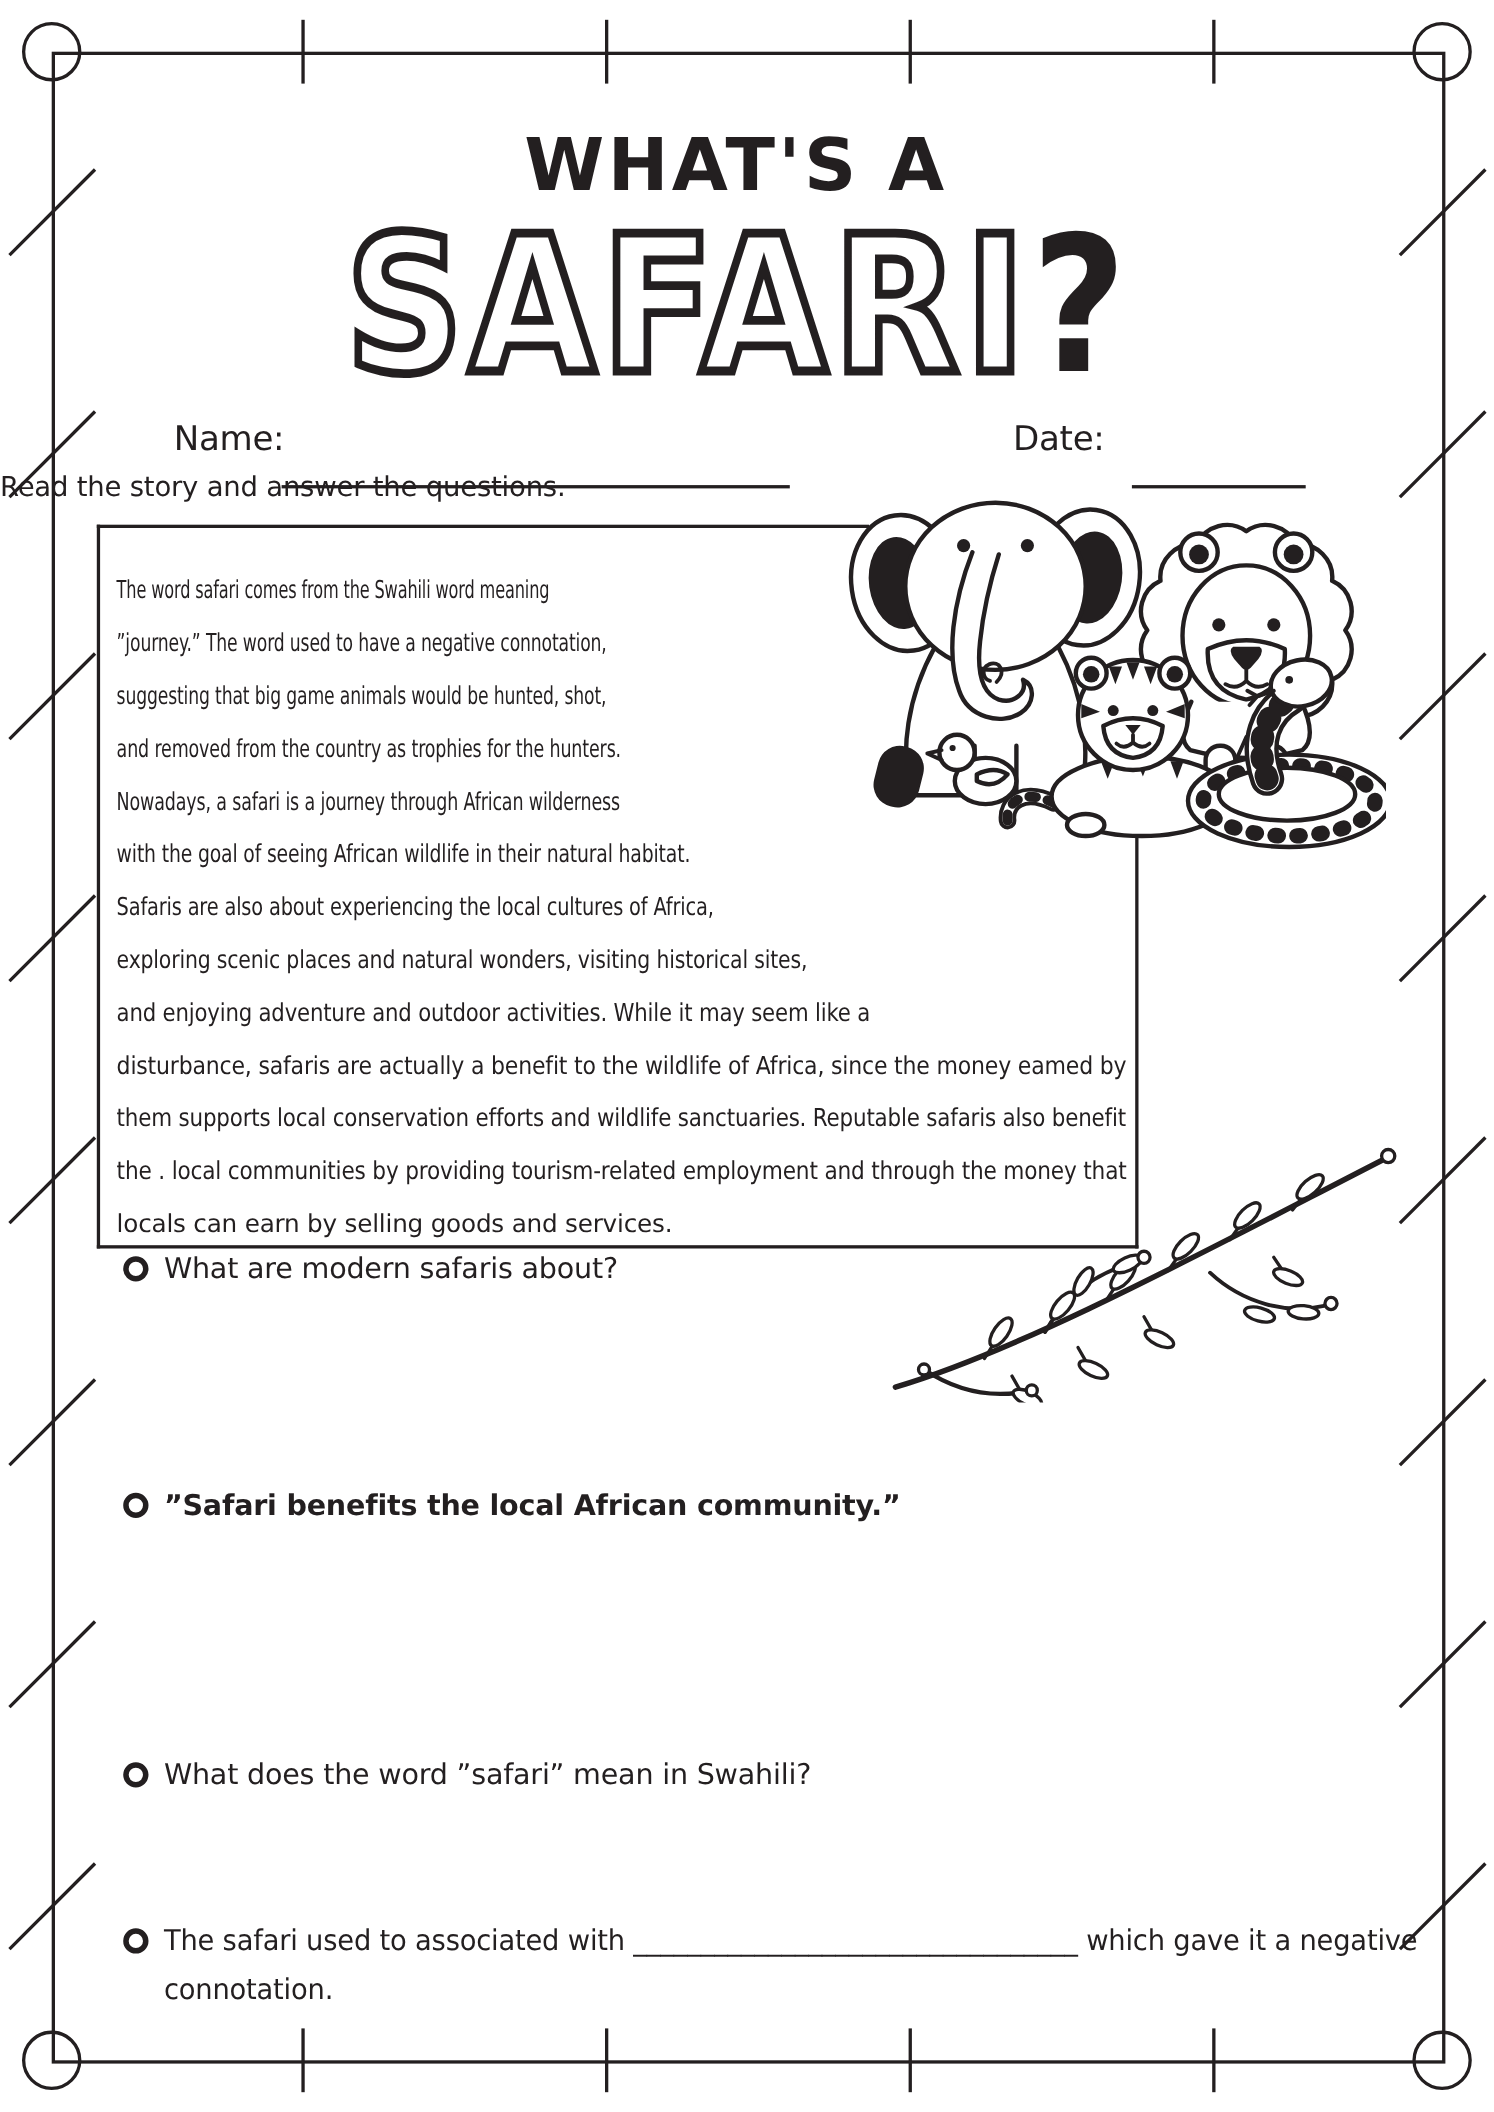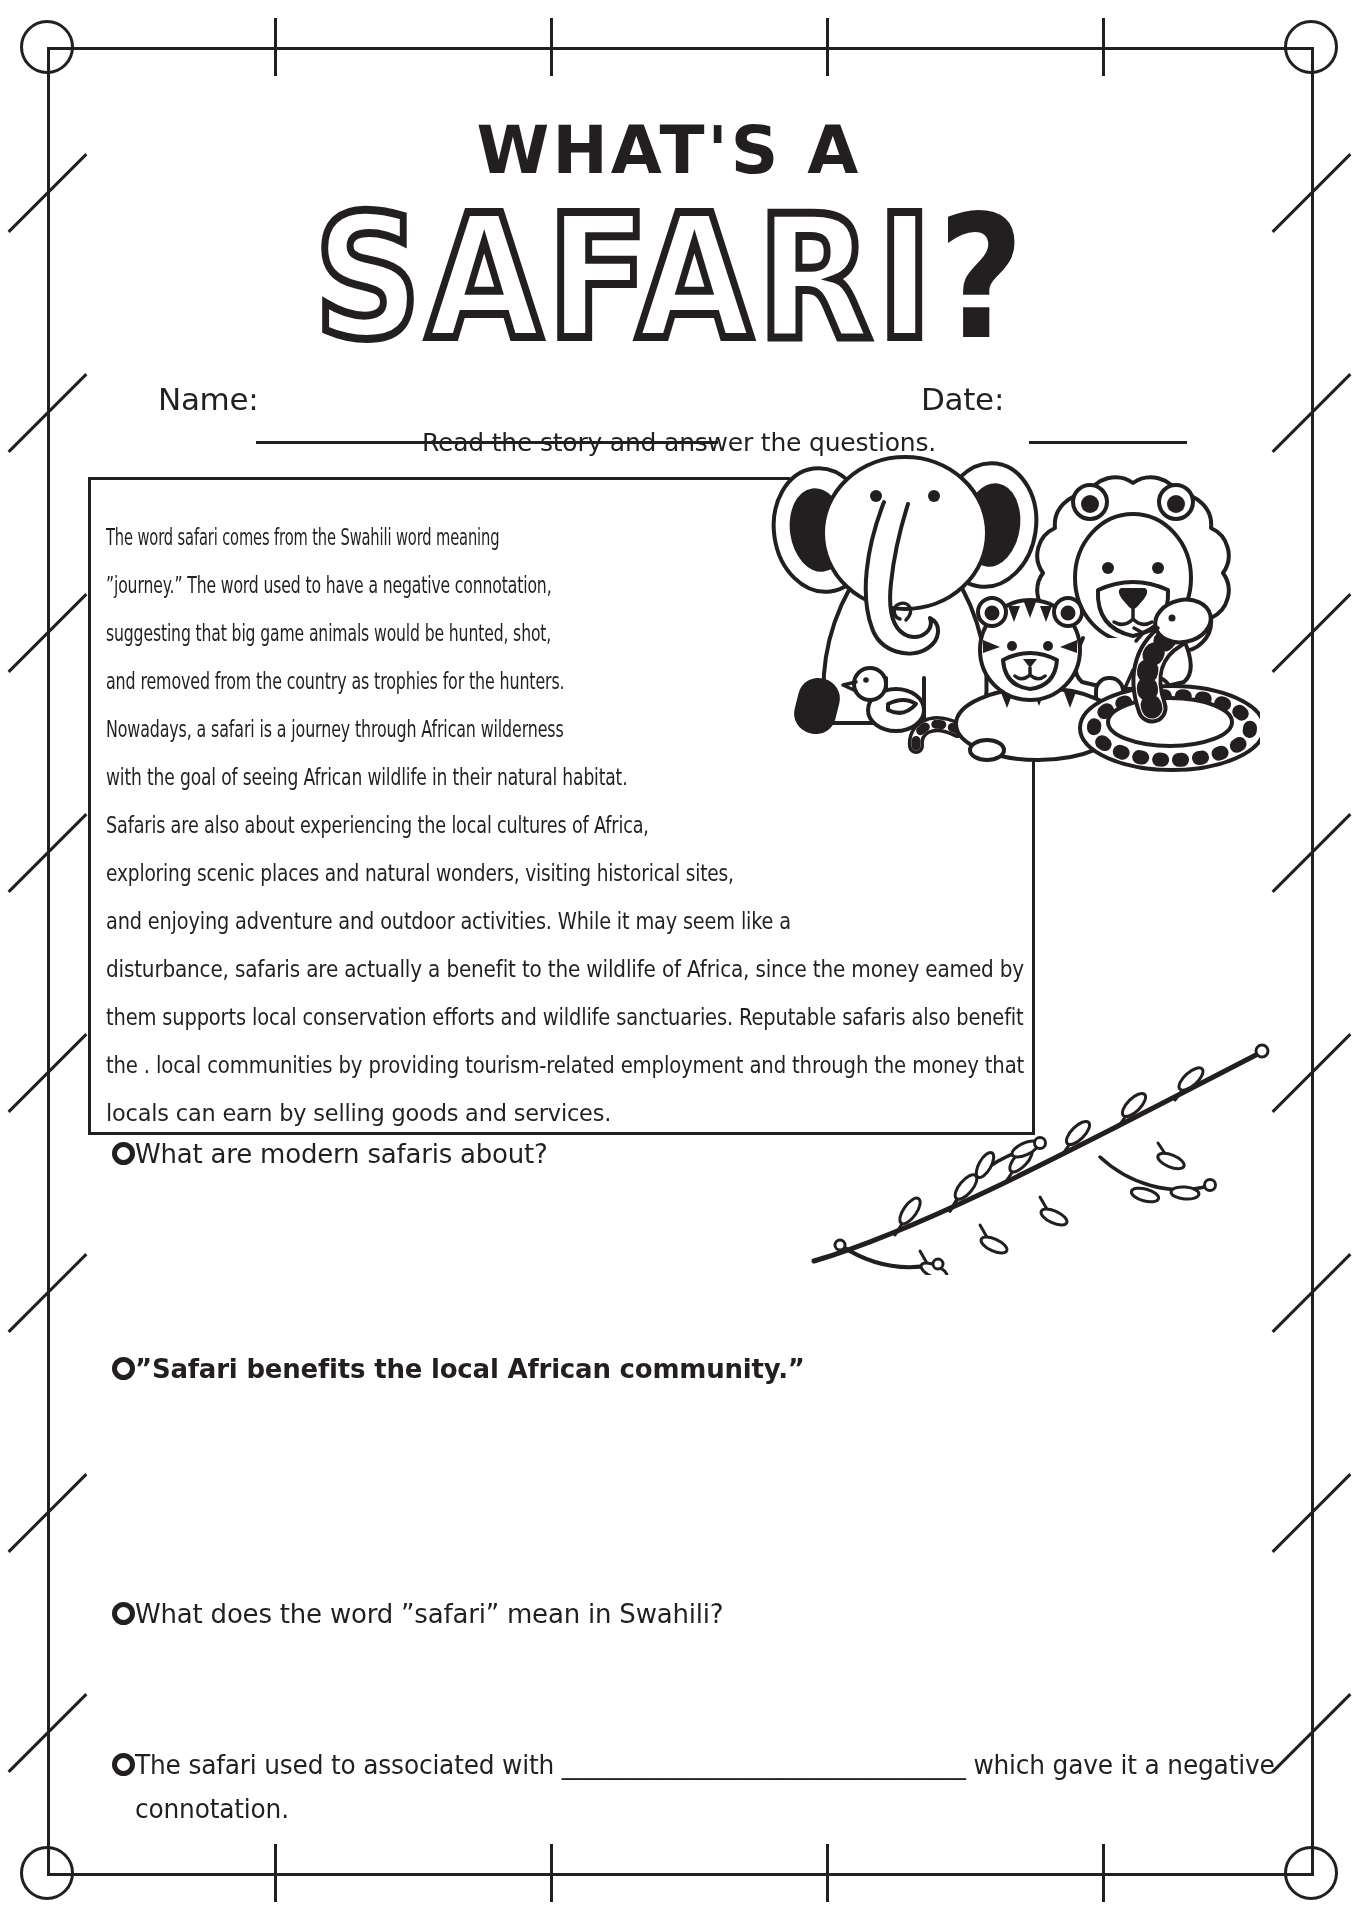--- a/index.html
+++ b/index.html
@@ -26,36 +26,36 @@
   .outline{color:#fff;-webkit-text-stroke:8px #231f20;letter-spacing:6px;}
   .qmark{color:#231f20;-webkit-text-stroke:0;letter-spacing:0;}
 
   
   .label{position:absolute;font-size:31px;letter-spacing:-0.3px;}
   .name-label{left:158px;top:381px;}
   .date-label{left:921px;top:381px;}
   .writeline{position:absolute;height:0;border-bottom:3px solid #231f20;}
   .name-line{left:256px;top:441px;width:462px;}
   .date-line{left:1029px;top:441px;width:158px;}
-  .instruction{position:absolute;left:0;right:0;top:428px;text-align:center;
+  .instruction{position:absolute;left:0;right:0;top:428px;text-align:left;
                font-size:25px;letter-spacing:-0.2px;}
 
   
   .seg{position:absolute;background:#231f20;}
   .box-left{left:88px;top:477px;width:3px;height:658px;}
   .box-top{left:88px;top:477px;width:702px;height:3px;}
   .box-bottom{left:88px;top:1132px;width:947px;height:3px;}
   .box-right{left:1032px;top:758px;width:3px;height:377px;}
 
   .story-text{position:absolute;left:106px;top:513px;width:920px;}
   .story-line{height:48px;line-height:48px;font-size:22.5px;letter-spacing:-0.2px;
               white-space:nowrap;display:block;transform-origin:left center;}
 
   
-  .question{position:absolute;left:112px;display:flex;align-items:flex-start;}
+  .question{position:absolute;left:112px;display:flex;gap:14px;align-items:flex-start;}
   .q-bullet{width:13px;height:13px;border:5.5px solid #231f20;border-radius:50%;
             margin-top:10px;flex:none;}
   .q-line{height:44px;line-height:44px;font-size:26px;letter-spacing:-0.2px;
           white-space:nowrap;display:block;transform-origin:left center;}
   .q1{top:1132px;} .q2{top:1347px;font-weight:bold;} .q3{top:1574px;margin-top:18px;} .q4{top:1743px;}
   .blank{margin:0 8px;}
 
   
   .animals{position:absolute;left:700px;top:378px;width:560px;height:398px;}
   .vine{position:absolute;left:800px;top:1015px;width:470px;height:260px;}

